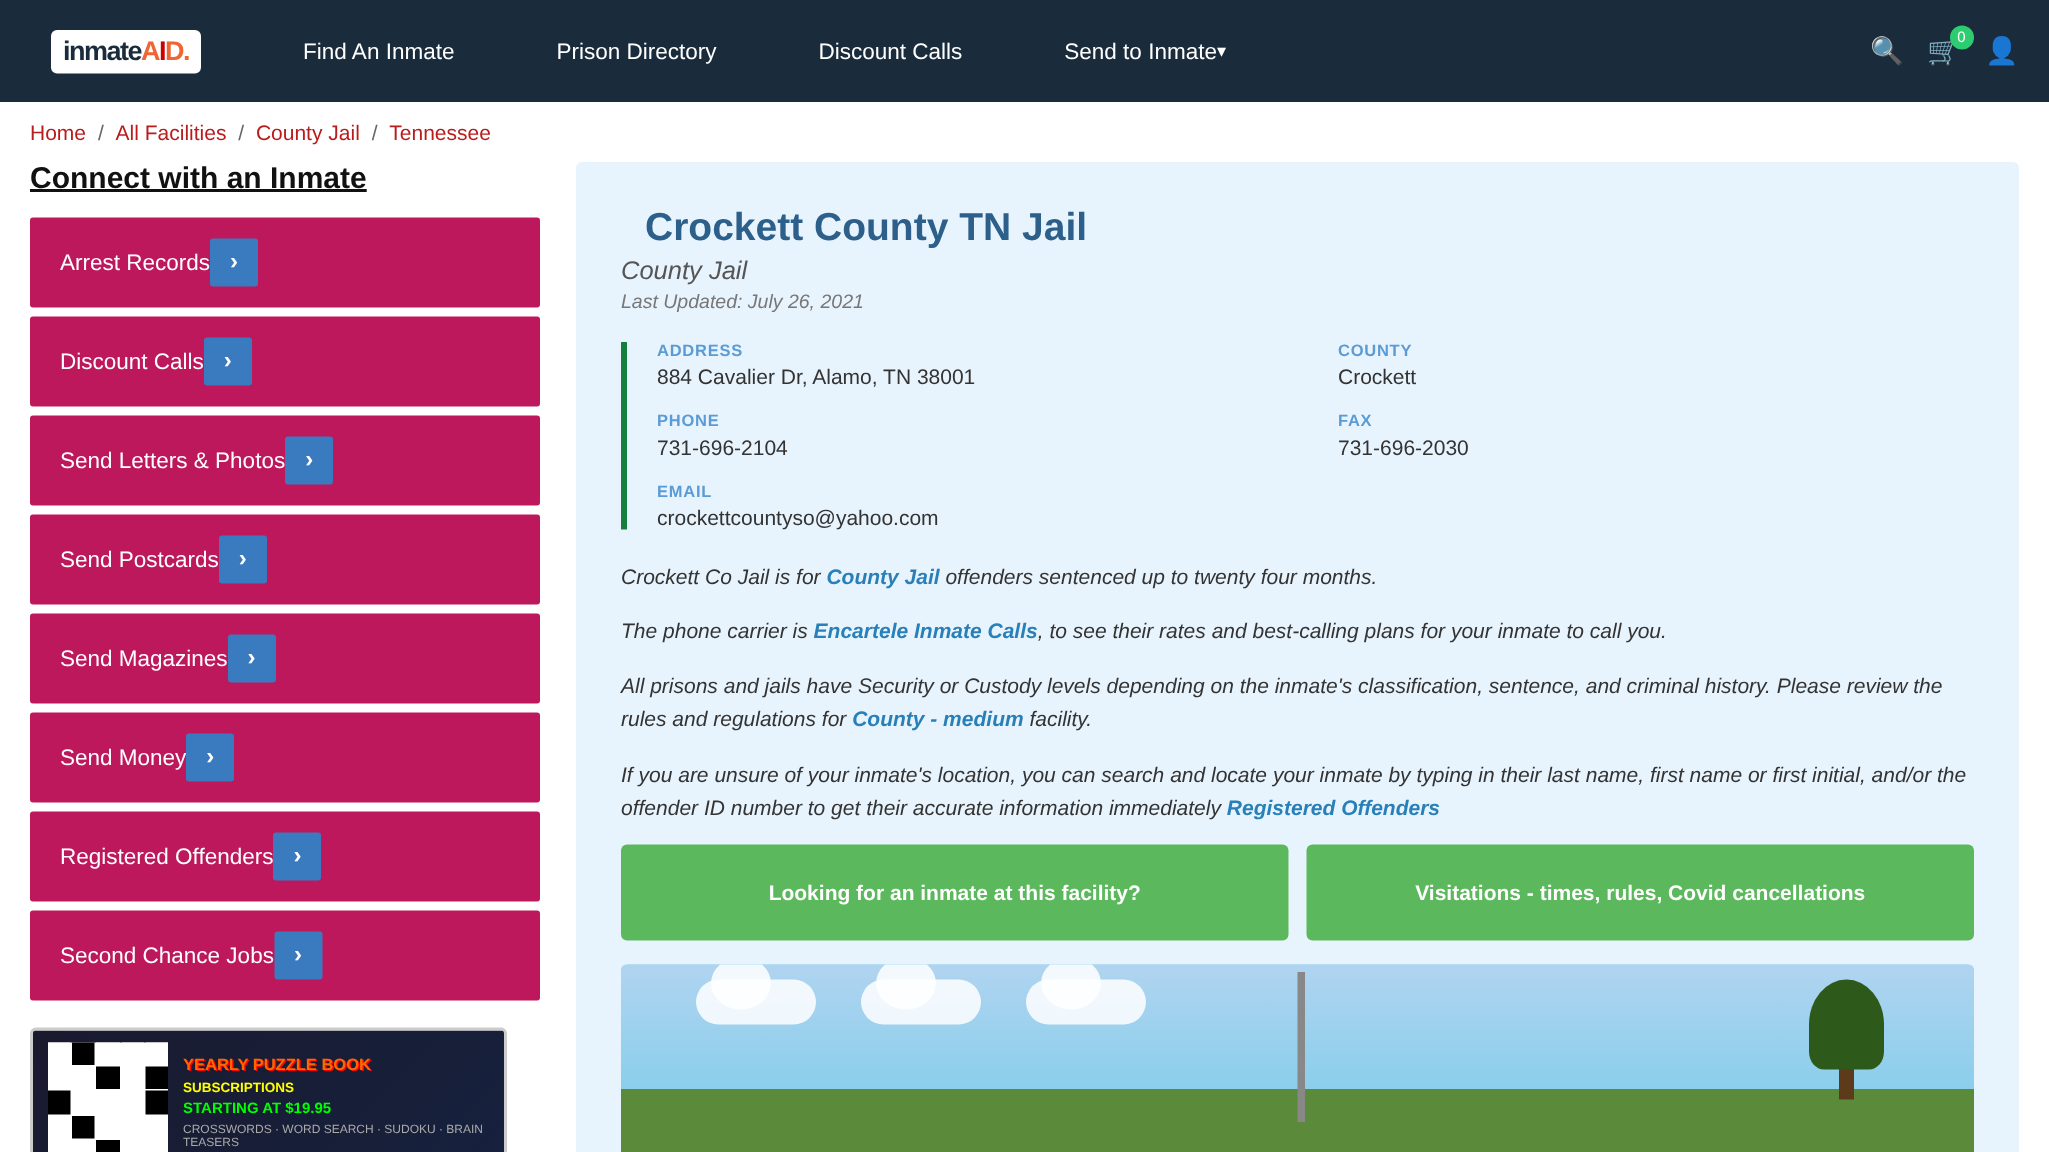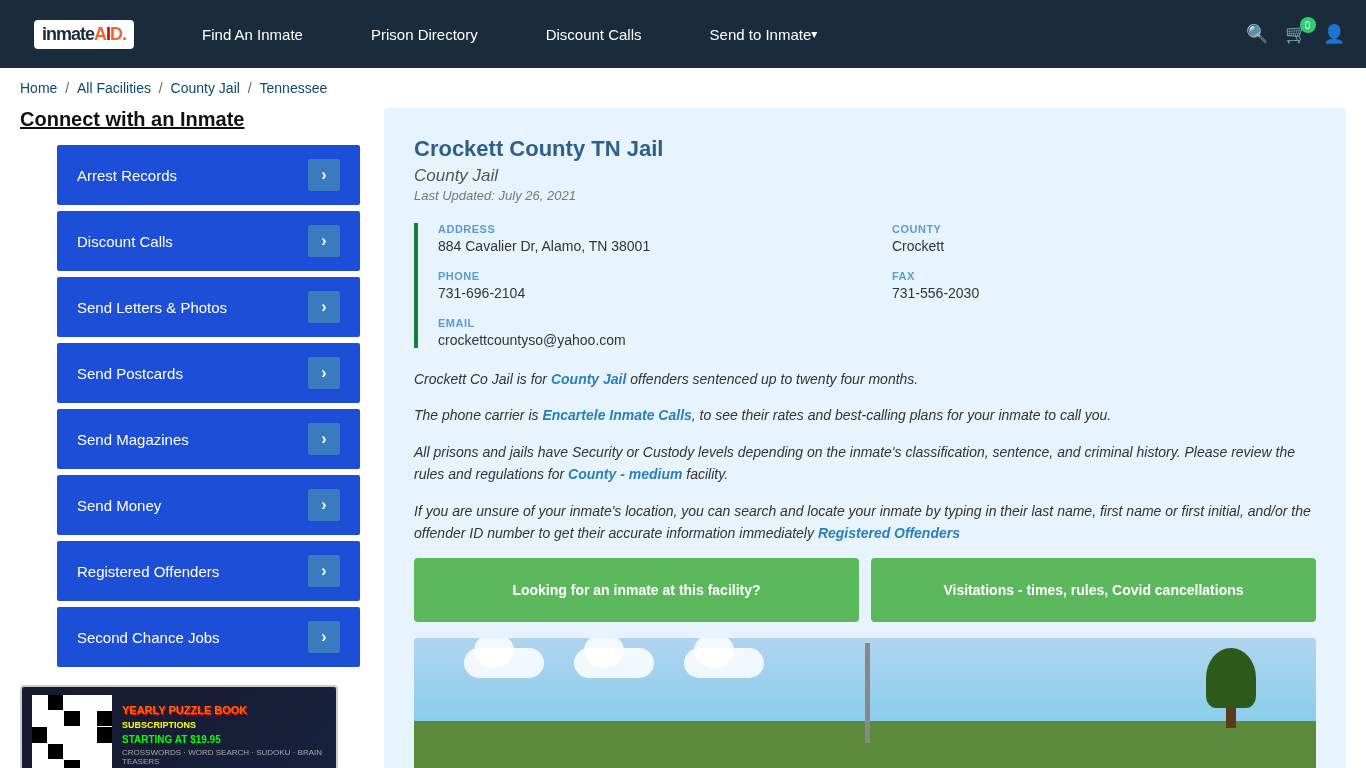--- a/index.html
+++ b/index.html
@@ -77,21 +77,21 @@
       display: flex;
       align-items: center;
       justify-content: center;
     }
 
     
     .breadcrumb {
       padding: 12px 20px;
       font-size: 14px;
     }
-    .breadcrumb a { color: #0c4a6e; text-decoration: none; }
+    .breadcrumb a { color: #b91c1c; text-decoration: none; }
     .breadcrumb span { color: #666; margin: 0 4px; }
 
     
     .page-layout {
       display: flex;
       gap: 24px;
       padding: 0 20px 20px;
       max-width: 1366px;
     }
 
@@ -106,31 +106,29 @@
       text-decoration: underline;
       margin-bottom: 14px;
       color: #111;
     }
     .sidebar-menu {
       display: flex;
       flex-direction: column;
       gap: 6px;
     }
     .sidebar-item {
-      background: #1d4ed8;
+      background: #be185d;
       color: #fff;
       display: flex;
       align-items: center;
-      justify-content: space-between;
       padding: 14px 20px;
       cursor: pointer;
       border-radius: 2px;
       font-size: 15px;
       font-weight: 500;
-      margin-left: 37px;
     }
     .sidebar-arrow {
       background: #3a7abf;
       width: 32px;
       height: 32px;
       display: flex;
       align-items: center;
       justify-content: center;
       border-radius: 2px;
       font-size: 16px;
@@ -194,24 +192,25 @@
 
     
     .main-content {
       flex: 1;
       background: #e8f4fd;
       border-radius: 4px;
       padding: 28px 30px;
       min-height: 600px;
     }
     .facility-title {
-      font-size: 22px;
+      font-size: 26px;
       font-weight: 900;
       color: #2c5f8a;
       margin-bottom: 4px;
+      margin-left: 16px;
     }
     .facility-type {
       font-size: 17px;
       color: #555;
       font-style: italic;
       margin-bottom: 2px;
     }
     .facility-updated {
       font-size: 13px;
       color: #777;
@@ -475,21 +474,21 @@
         <div>
           <div class="info-label">COUNTY</div>
           <div class="info-value">Crockett</div>
         </div>
         <div>
           <div class="info-label">PHONE</div>
           <div class="info-value">731-696-2104</div>
         </div>
         <div>
           <div class="info-label">FAX</div>
-          <div class="info-value">731-556-2030</div>
+          <div class="info-value">731-696-2030</div>
         </div>
         <div>
           <div class="info-label">EMAIL</div>
           <div class="info-value">crockettcountyso@yahoo.com</div>
         </div>
       </div>
     </div>
 
     <div class="desc-section">
       <p>

